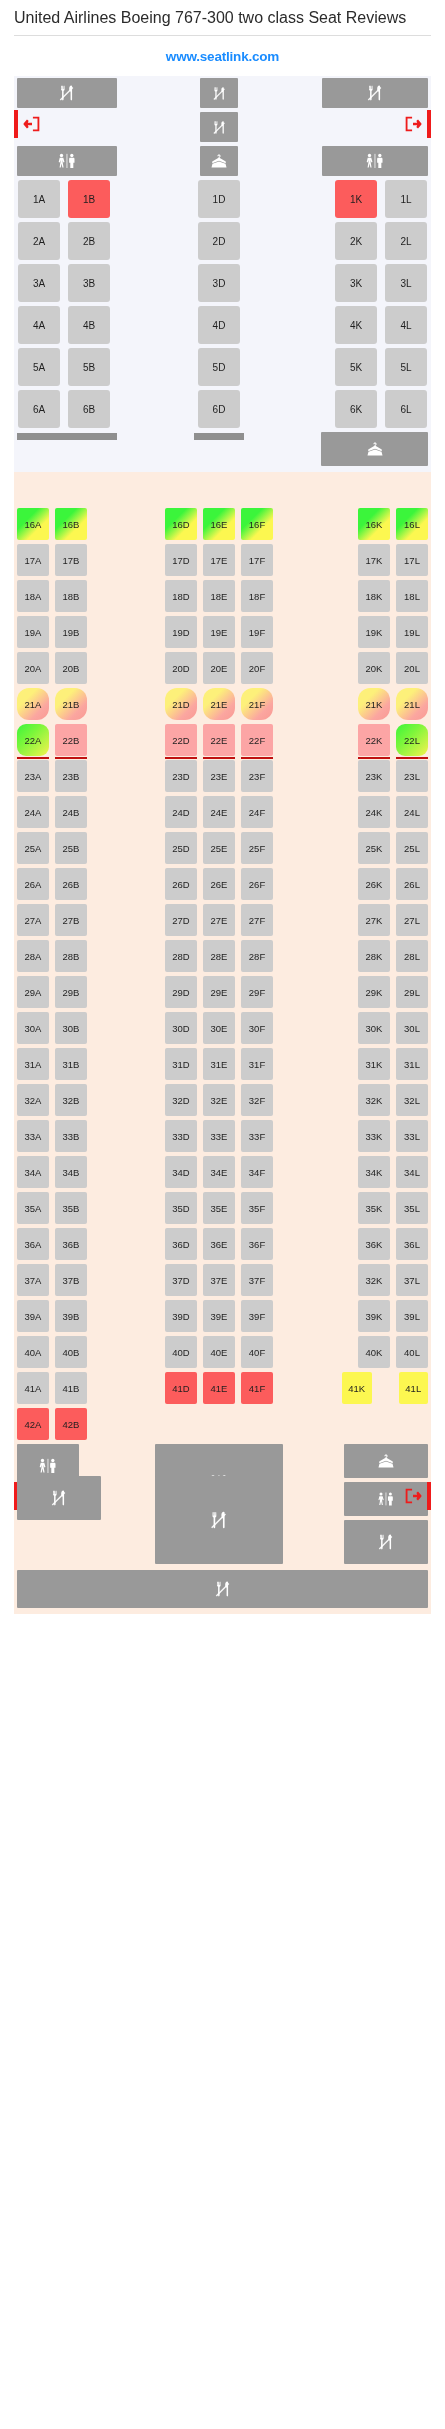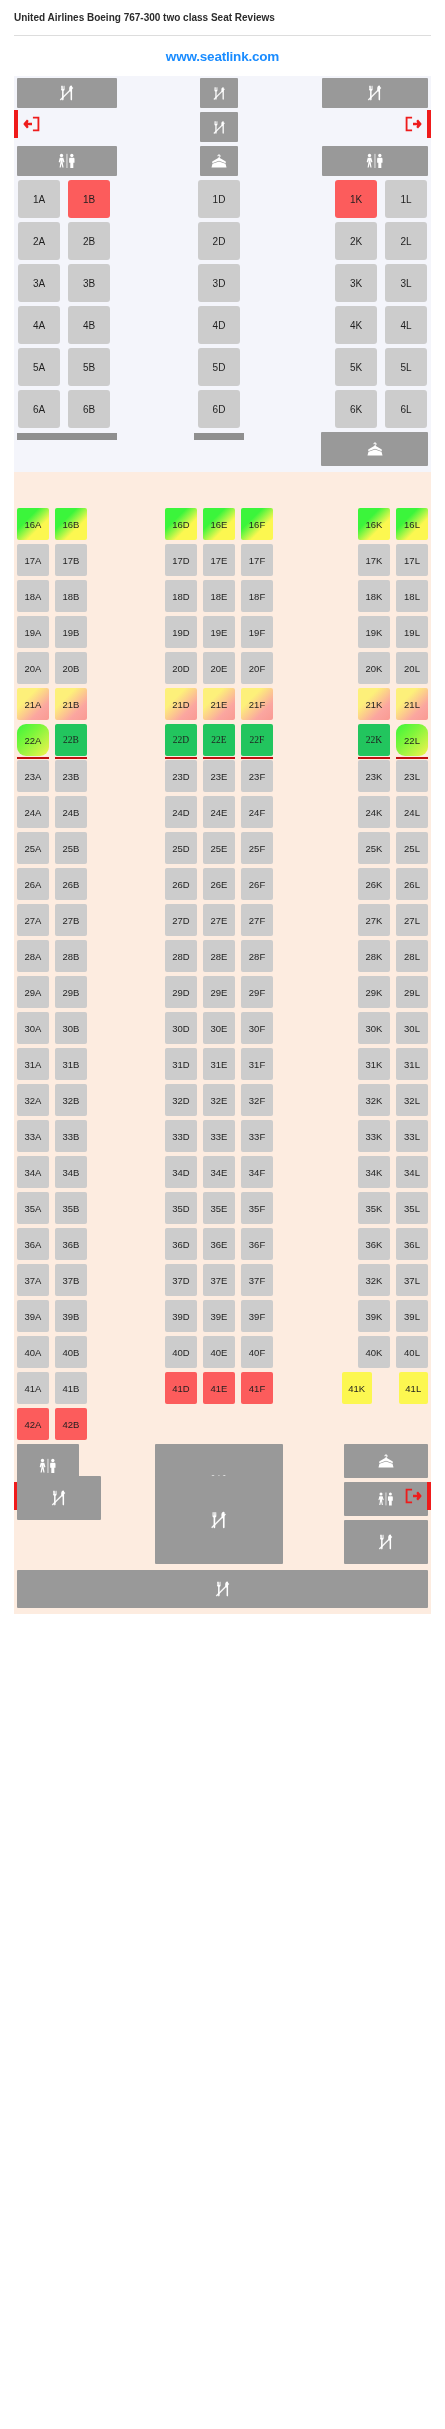--- a/index.html
+++ b/index.html
@@ -7,24 +7,24 @@
     width:445px;
     background:#ffffff;
     font-family:"Liberation Sans", sans-serif;
     -webkit-font-smoothing:antialiased;
   }
   .page{width:445px;position:relative;}
 
   
   .header{padding:10px 14px 0 14px;}
   .title{
-    font-size:10px;
+    font-size:16px;
     line-height:15px;
     color:#2b2b2b;
-    font-weight:700;
+    font-weight:400;
   }
   .rule{
     height:1px;background:#dddddd;margin:10px 14px 0 14px;
   }
   .brand{
     text-align:center;
     color:#1a8cff;
     font-weight:bold;
     font-size:13.5px;
     padding:13px 0 12px 0;
@@ -57,23 +57,23 @@
     display:flex;align-items:center;justify-content:center;
     font-size:9.5px;color:#1f1f1f;
     background:#cccccc;
     box-sizing:border-box;
     position:relative;
   }
   .seat.biz{width:42px;height:38px;margin:2px 4px;font-size:10px;border-radius:3px;}
   .seat.blank{background:transparent;}
   .seat.red{background:#fc5c5c;}
   .seat.yellow{background:#fcf750;margin-left:24px;}
-  .seat.green{background:#22c55e;font-family:Liberation Serif, serif;}
+  .seat.green{background:#fca5a5;}
   .seat.gy{background:linear-gradient(135deg,#3bf53b 0%,#3bf53b 34%,#fcf750 66%,#fcf750 100%);margin-top:36px;}
-  .seat.yr{background:linear-gradient(135deg,#fdf07a 0%,#fdf07a 32%,#fba6a0 72%,#f99a93 100%);}
+  .seat.yr{background:linear-gradient(135deg,#fdf07a 0%,#fdf07a 32%,#fba6a0 72%,#f99a93 100%);border-radius:12px;}
   .seat.gyr{background:linear-gradient(135deg,#3bf53b 0%,#7df63b 40%,#f5f24e 100%);border-radius:9px;}
   .seat.exitline::after{
     content:"";position:absolute;left:0;right:0;bottom:-3px;height:2px;background:#c01010;
   }
 
   
   .fac{
     background:#999999;
     display:flex;align-items:center;justify-content:center;
     margin:2px 3px;

